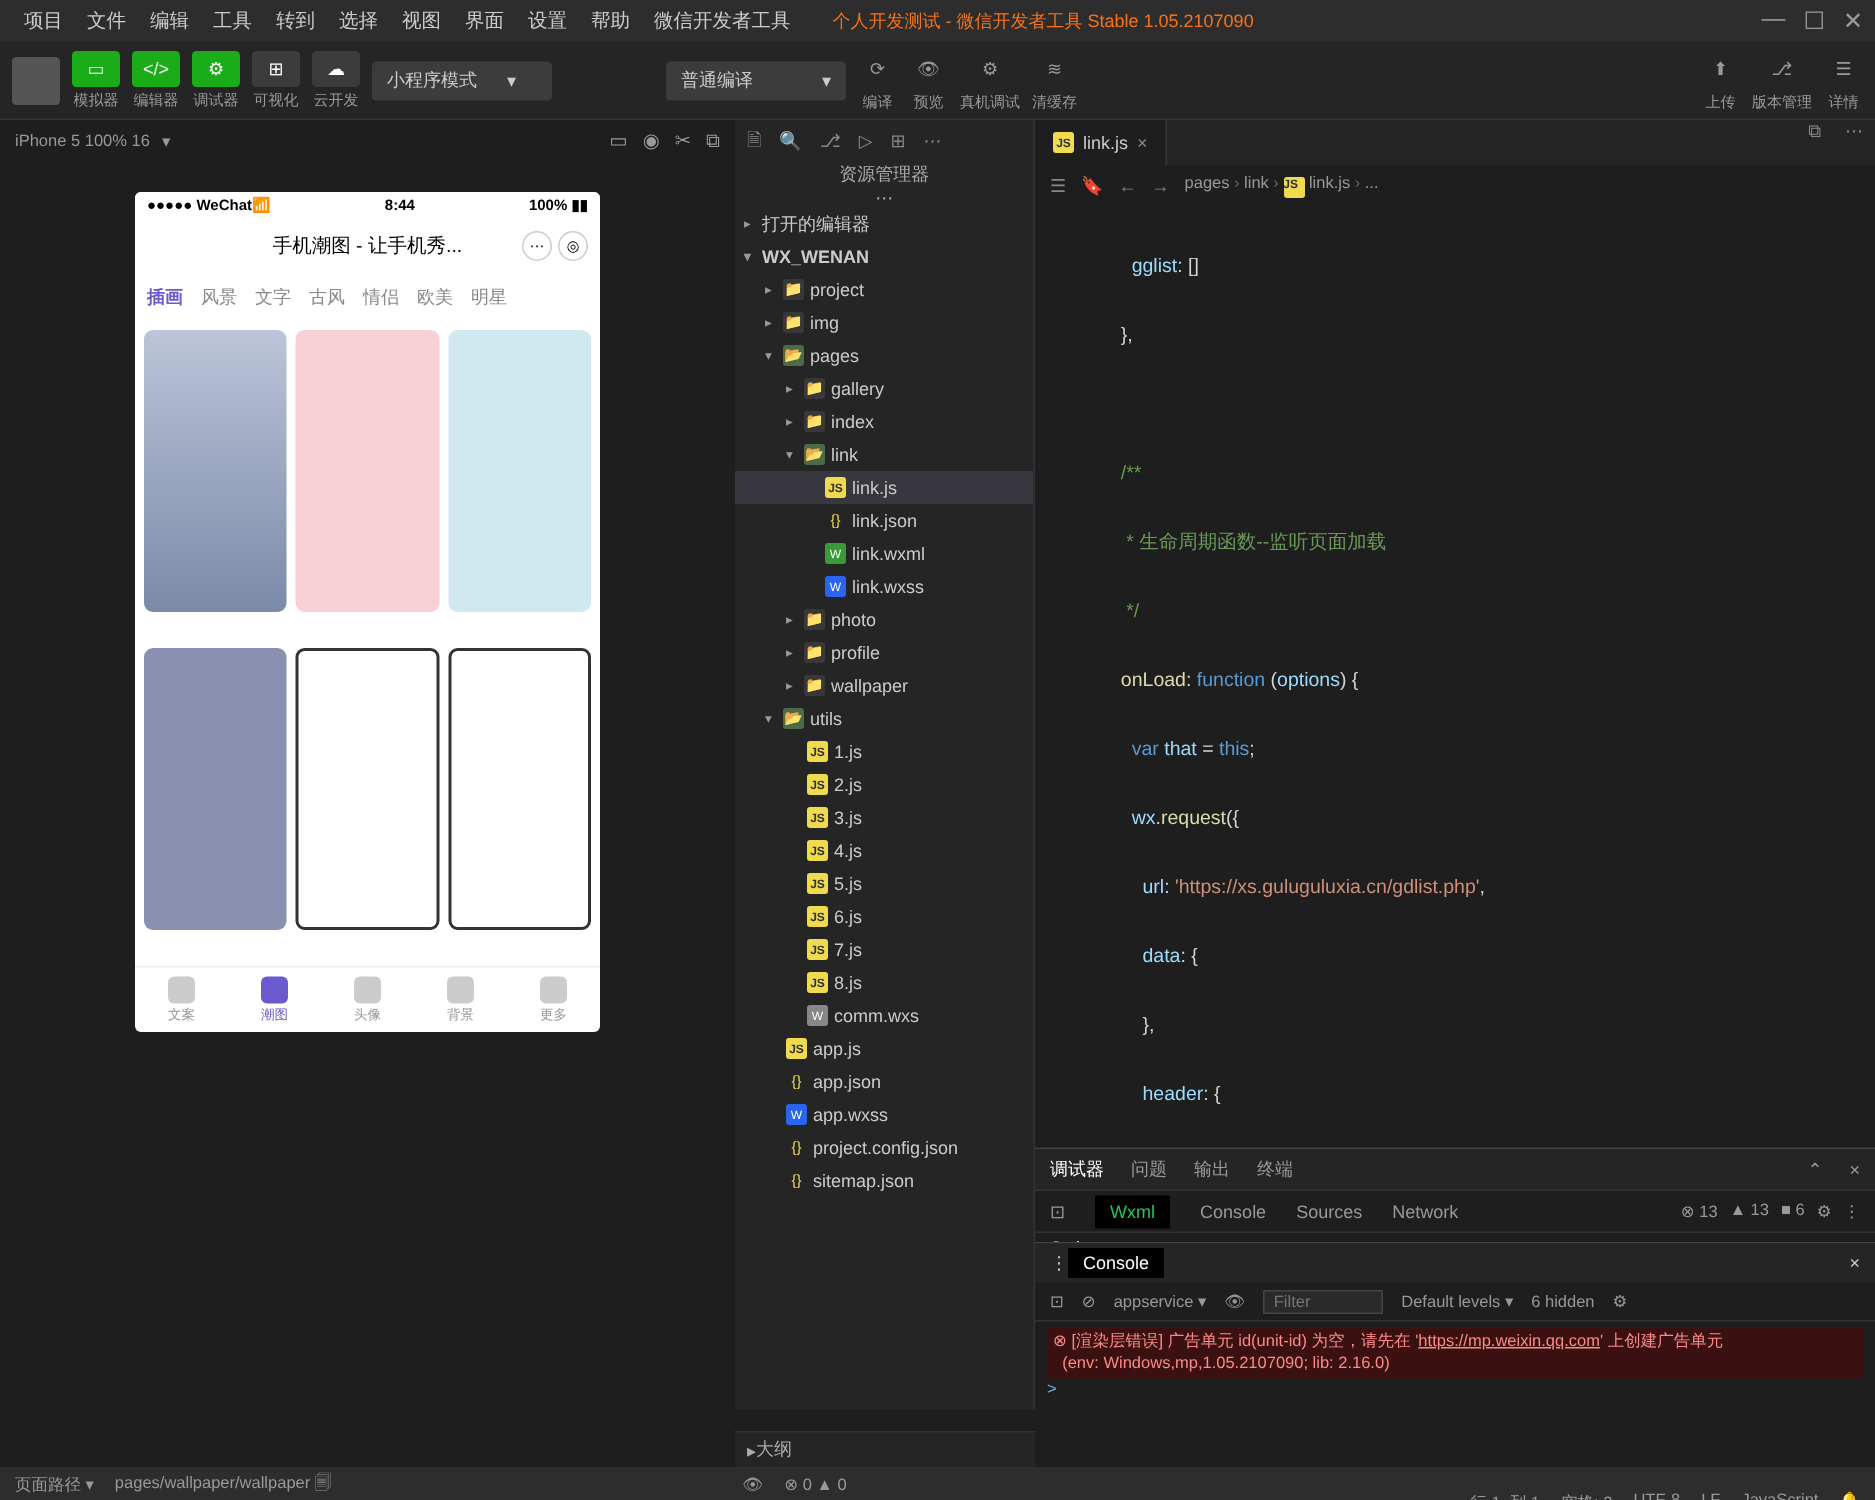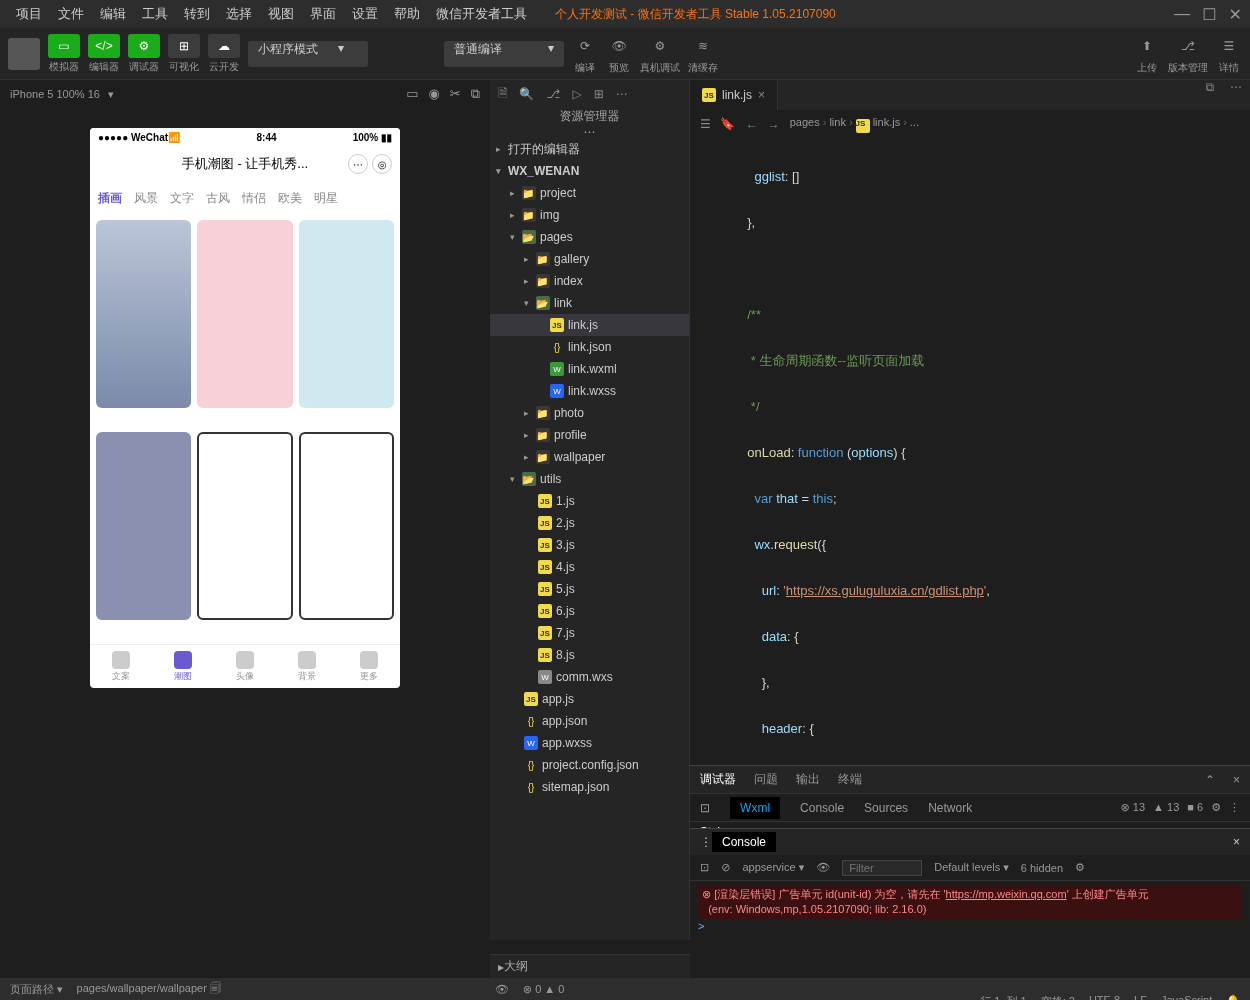--- a/index.html
+++ b/index.html
@@ -11,21 +11,21 @@
 .menubar .title { color: #f97316; margin-left: 20px; font-size: 12px; }
 .menubar .window-controls { margin-left: auto; display: flex; gap: 12px; font-size: 16px; color: #999; }
 
 
 .toolbar { background: #252526; height: 52px; display: flex; align-items: center; padding: 4px 8px; gap: 8px; border-bottom: 1px solid #333; }
 .avatar { width: 32px; height: 32px; background: #555; border-radius: 3px; }
 .tool-group { display: flex; flex-direction: column; align-items: center; gap: 2px; }
 .tool-group .btn { width: 32px; height: 24px; background: #1aad19; border-radius: 3px; display: flex; align-items: center; justify-content: center; color: #fff; font-size: 12px; }
 .tool-group .btn.gray { background: #3c3c3c; }
 .tool-group .lbl { font-size: 10px; color: #999; }
-.selector { background: #3c3c3c; height: 26px; padding: 0 10px; border-radius: 3px; color: #ccc; font-size: 12px; display: flex; align-items: flex-start; gap: 20px; min-width: 120px; }
+.selector { background: #3c3c3c; height: 26px; padding: 0 10px; border-radius: 3px; color: #ccc; font-size: 12px; display: flex; align-items: center; gap: 20px; min-width: 120px; }
 .tb-icon { width: 26px; height: 26px; display: flex; align-items: center; justify-content: center; color: #999; }
 .tb-col { display: flex; flex-direction: column; align-items: center; gap: 2px; }
 .tb-col .lbl { font-size: 10px; color: #999; }
 .spacer { flex: 1; }
 
 
 .main { display: flex; height: 860px; }
 
 
 .sim-panel { width: 490px; background: #1e1e1e; display: flex; flex-direction: column; }
@@ -78,30 +78,30 @@
 .editor-toolbar { height: 28px; display: flex; align-items: center; padding: 0 10px; gap: 10px; color: #888; font-size: 12px; }
 .breadcrumb { color: #999; font-size: 11px; }
 .breadcrumb .sep { margin: 0 3px; color: #666; }
 .code { flex: 1; padding: 4px 0 4px 50px; font-family: Consolas, monospace; font-size: 13px; line-height: 23px; color: #d4d4d4; white-space: pre; overflow: hidden; position: relative; }
 .kw { color: #569cd6; }
 .str { color: #ce9178; }
 .cmt { color: #6a9955; }
 .fn { color: #dcdcaa; }
 .var { color: #9cdcfe; }
 .cls { color: #4ec9b0; }
-.url { text-decoration: underline; }
+.url { }
 
 
 .devtools { height: 175px; background: #1e1e1e; border-top: 1px solid #444; display: flex; flex-direction: column; }
 .dev-tabs { height: 28px; display: flex; align-items: center; padding: 0 10px; gap: 18px; font-size: 12px; background: #252526; border-bottom: 1px solid #333; }
 .dev-tabs span { color: #999; }
 .dev-tabs span.active { color: #fff; }
 .dev-subtabs { height: 28px; display: flex; align-items: center; padding: 0 10px; gap: 20px; font-size: 12px; border-bottom: 1px solid #333; }
 .dev-subtabs span { color: #999; }
-.dev-subtabs span.active { background: #000; color: #0ea5e9; padding: 4px 10px; }
+.dev-subtabs span.active { background: #000; color: #22c55e; padding: 4px 10px; }
 .dev-subtabs .right { margin-left: auto; display: flex; gap: 8px; font-size: 11px; }
 .styles-tabs { height: 26px; display: flex; align-items: center; padding: 0 10px; gap: 18px; font-size: 12px; border-bottom: 1px solid #333; }
 .styles-tabs span { color: #999; }
 .styles-tabs span.active { color: #fff; border-bottom: 2px solid #fff; padding-bottom: 4px; }
 .filter-row { height: 24px; display: flex; align-items: center; padding: 0 10px; color: #777; font-size: 11px; border-bottom: 1px solid #333; }
 .filter-row .cls { margin-left: auto; font-family: monospace; }
 
 
 .console { position: absolute; bottom: 22px; left: 0; right: 0; height: 150px; background: #1e1e1e; border-top: 1px solid #444; }
 .console { left: 690px; }

